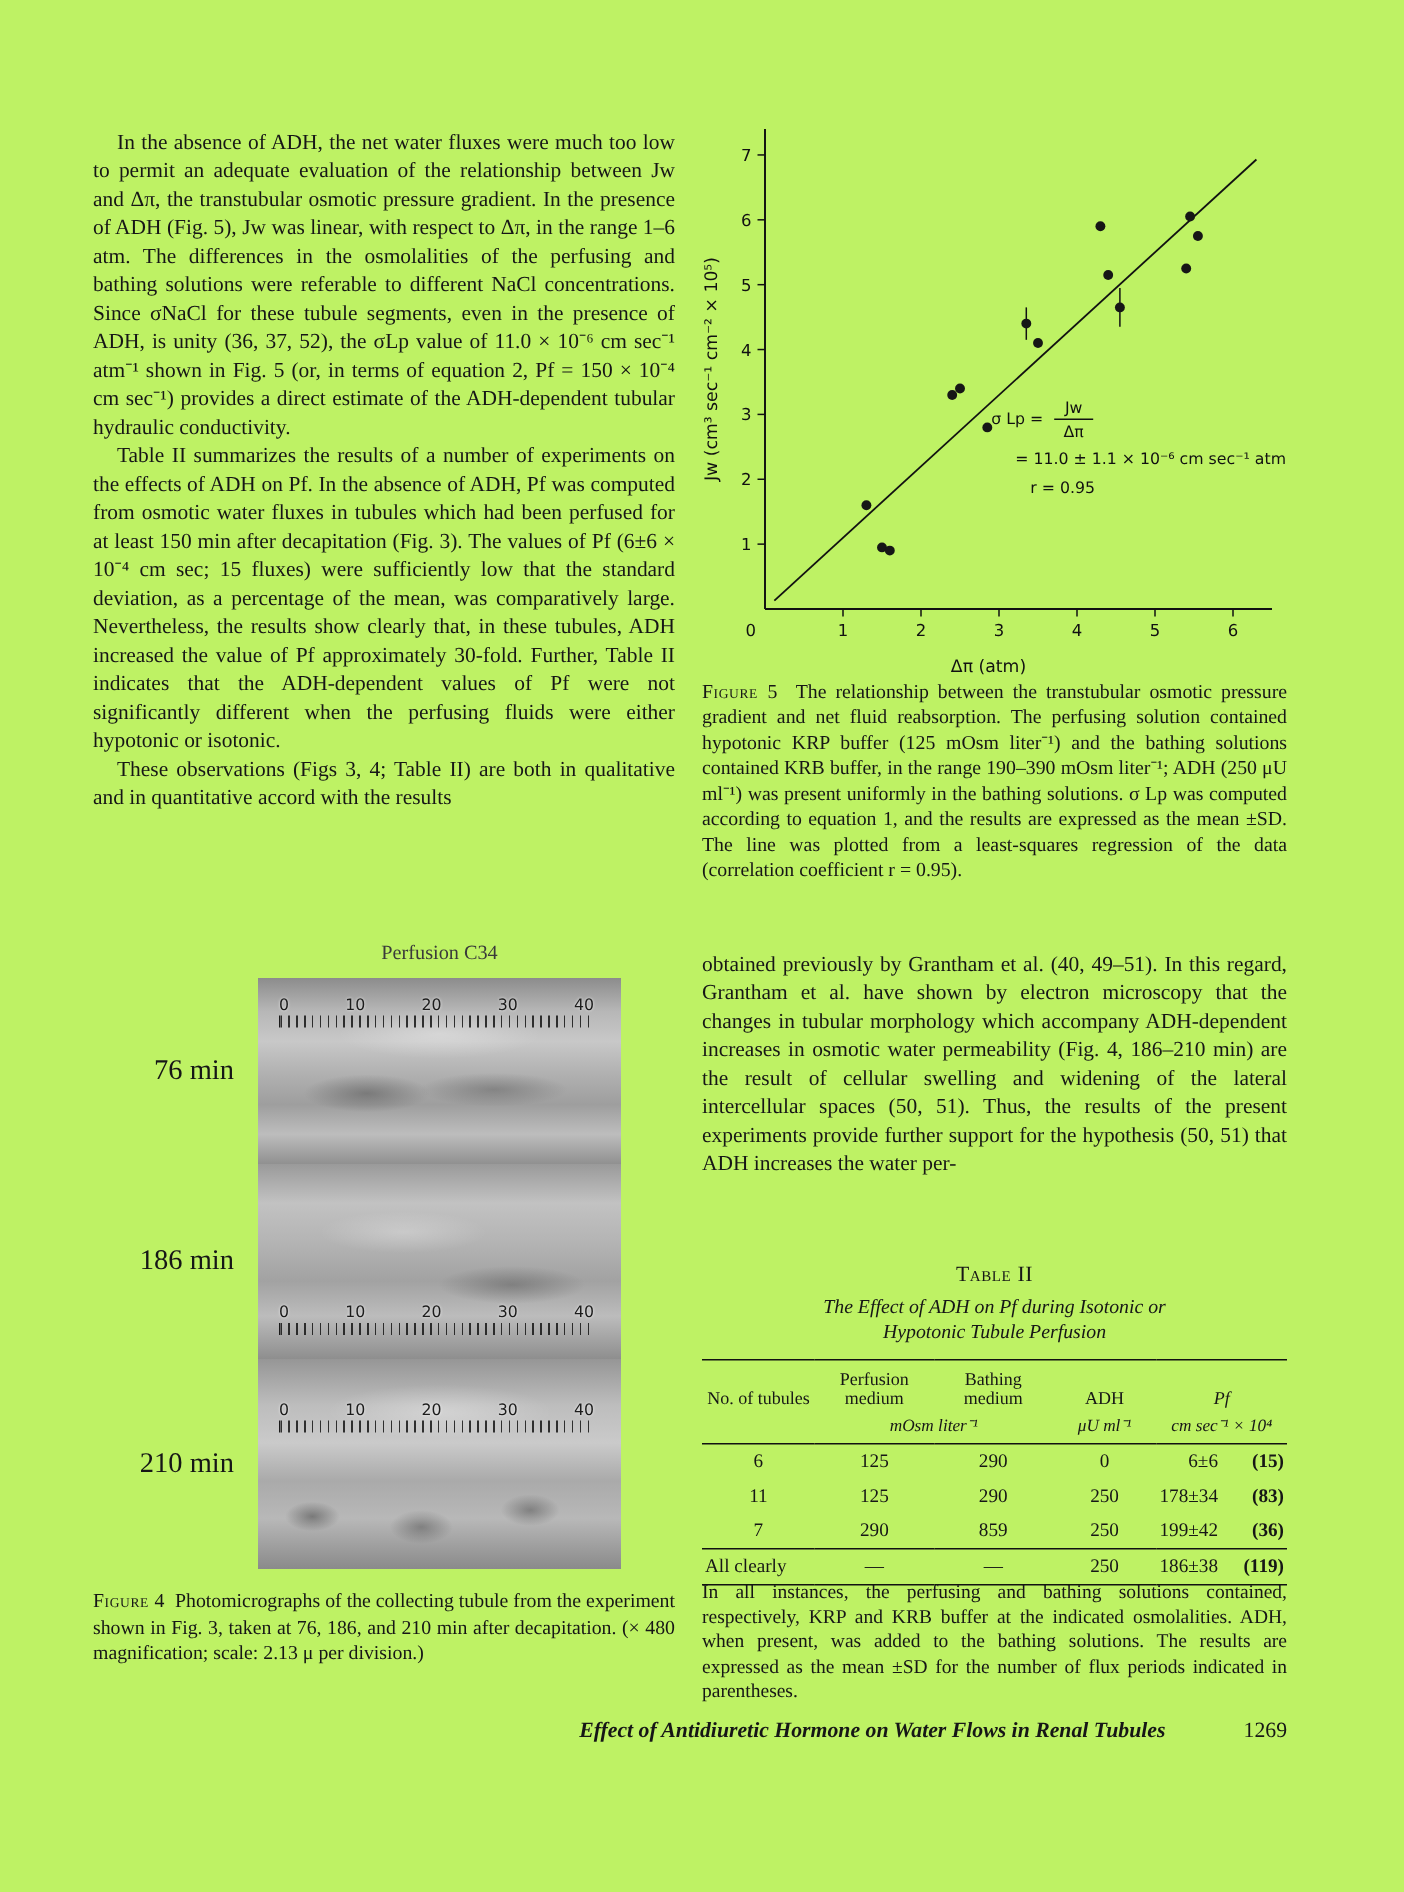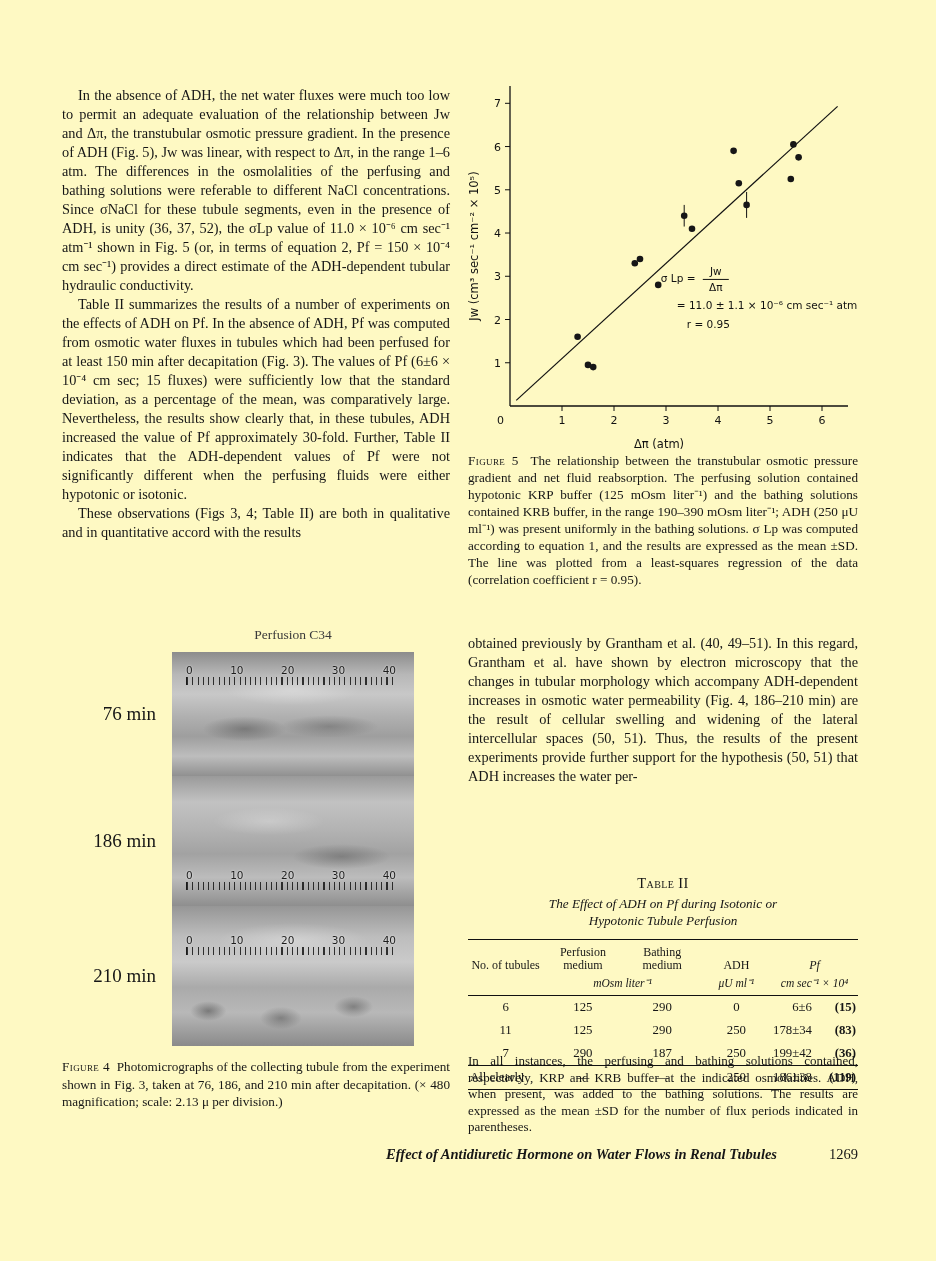--- a/index.html
+++ b/index.html
@@ -1,18 +1,18 @@
 <!DOCTYPE html>
 <html><head>
 <meta charset="utf-8">
 <style>
   html,body { margin:0; padding:0; background:#e8e8e4; }
   .page {
     position:relative; width:936px; height:1261px; margin:0 auto;
-    background:#fef9c3; color:#161616;
+    background:#bef264; color:#161616;
     font-family:"Liberation Serif", serif;
     overflow:hidden;
   }
   .body-text { font-size:14.3px; line-height:19px; text-align:justify; }
   .para { margin:0; text-indent:16px; }
 
   .left-text { position:absolute; left:62px; top:86px; width:388px; }
 
   
   .fig4 { position:absolute; left:62px; top:627px; width:388px; }
@@ -37,21 +37,21 @@
       linear-gradient(180deg,#969696 0%,#bdbdbd 22%,#cacaca 40%,#aaaaaa 58%,#b8b8b8 76%,#8a8a8a 100%); }
   .ruler { position:absolute; left:14px; width:210px; }
   .ruler-nums { display:flex; justify-content:space-between;
       font:10.5px "DejaVu Sans", sans-serif; color:#1c1c1c; margin-bottom:1px;
       text-shadow:0 0 2px rgba(255,255,255,.85); }
   .ruler-ticks { height:8px; border-left:1px solid #1a1a1a;
       background:repeating-linear-gradient(90deg, rgba(20,20,20,.85) 0 1px, transparent 1px 5.25px); }
 
   .fig4-caption { position:absolute; left:62px; top:1058px; width:388px;
       font-size:13.2px; line-height:17.5px; text-align:justify; }
-  .sc { font-variant:small-caps; letter-spacing:.4px;margin-top:33px; }
+  .sc { font-variant:small-caps; letter-spacing:.4px; }
 
   
   .chart-wrap { position:absolute; left:466px; top:74px; }
   .tick { font:11px "DejaVu Sans", sans-serif; fill:#111; }
   .axis-label { font:11.5px "DejaVu Sans", sans-serif; fill:#111; }
   .ann { font:10.5px "DejaVu Sans", sans-serif; fill:#111; }
 
   .fig5-caption { position:absolute; left:468px; top:452px; width:390px;
       font-size:13.2px; line-height:17px; text-align:justify; }
   .right-para { position:absolute; left:468px; top:634px; width:390px; }
@@ -260,21 +260,21 @@
           <td>
               <div class="pf-flex">
                 <span class="pf-val">178±34</span>
                 <span class="pf-n">(83)</span>
               </div>
             </td>
         </tr>
         <tr>
           <td class="c-tub">7</td>
           <td>290</td>
-          <td>187</td>
+          <td>859</td>
           <td>250</td>
           <td>
               <div class="pf-flex">
                 <span class="pf-val">199±42</span>
                 <span class="pf-n">(36)</span>
               </div>
             </td>
         </tr>
         <tr class="sum">
           <td class="c-tub">All clearly</td>

